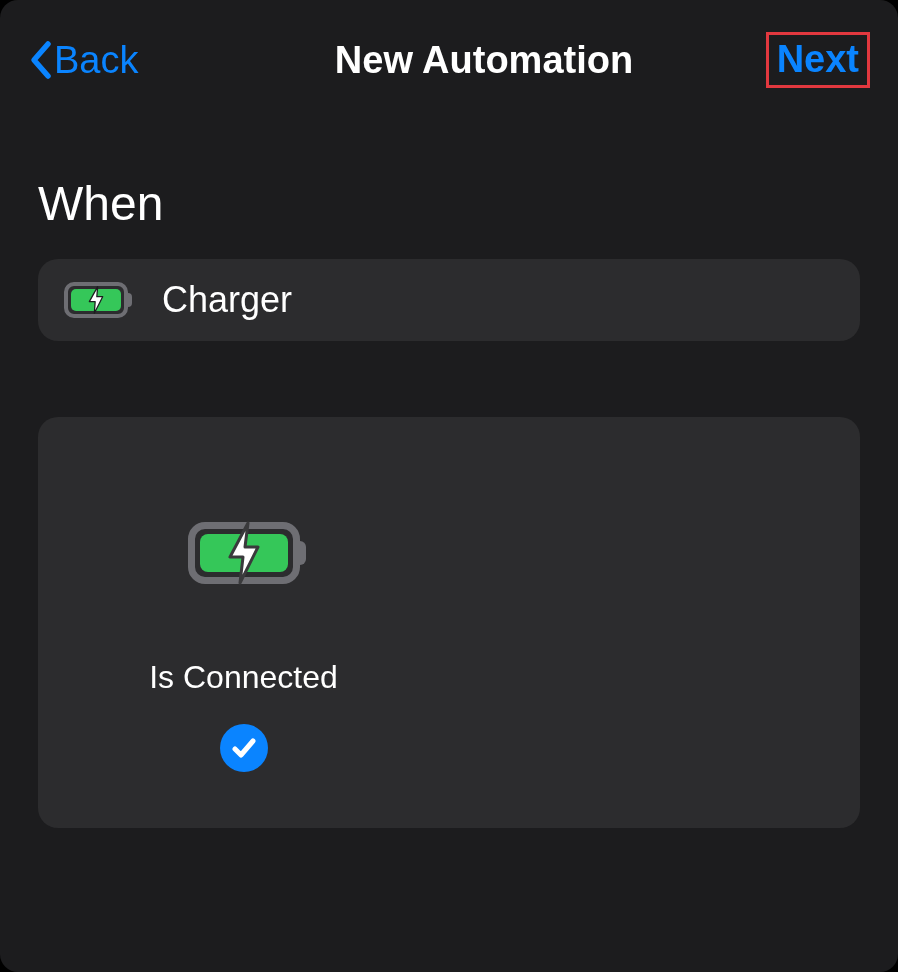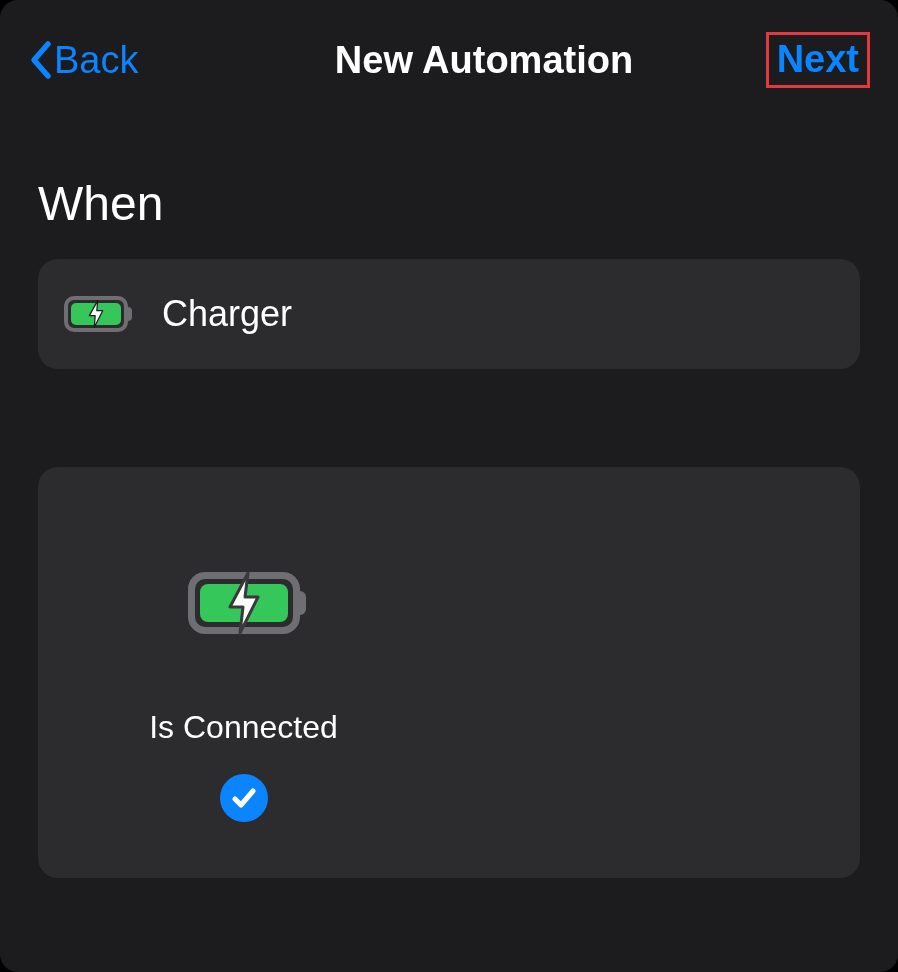--- a/index.html
+++ b/index.html
@@ -73,21 +73,21 @@
     .section-heading {
       color: #fff;
       font-size: 48px;
       font-weight: 400;
       margin-top: 56px;
       margin-bottom: 28px;
     }
     .row {
       background: #2c2c2e;
       border-radius: 20px;
-      height: 110px;
+      height: 82px;
       display: flex;
       align-items: center;
       padding: 0 26px;
     }
     .row-icon {
       width: 78px;
       display: flex;
       align-items: center;
       justify-content: flex-start;
     }
@@ -136,21 +136,21 @@
       transform: translate(-50%, -50%);
       width: 20px;
       height: 30px;
     }
     .battery-sm-bolt svg { width: 100%; height: 100%; }
     
     
     .options-card {
       background: #2c2c2e;
       border-radius: 20px;
-      margin-top: 98px;
+      margin-top: 76px;
       padding: 86px 0 56px 0;
       display: flex;
     }
     .option {
       width: 50%;
       display: flex;
       flex-direction: column;
       align-items: center;
       cursor: pointer;
     }

